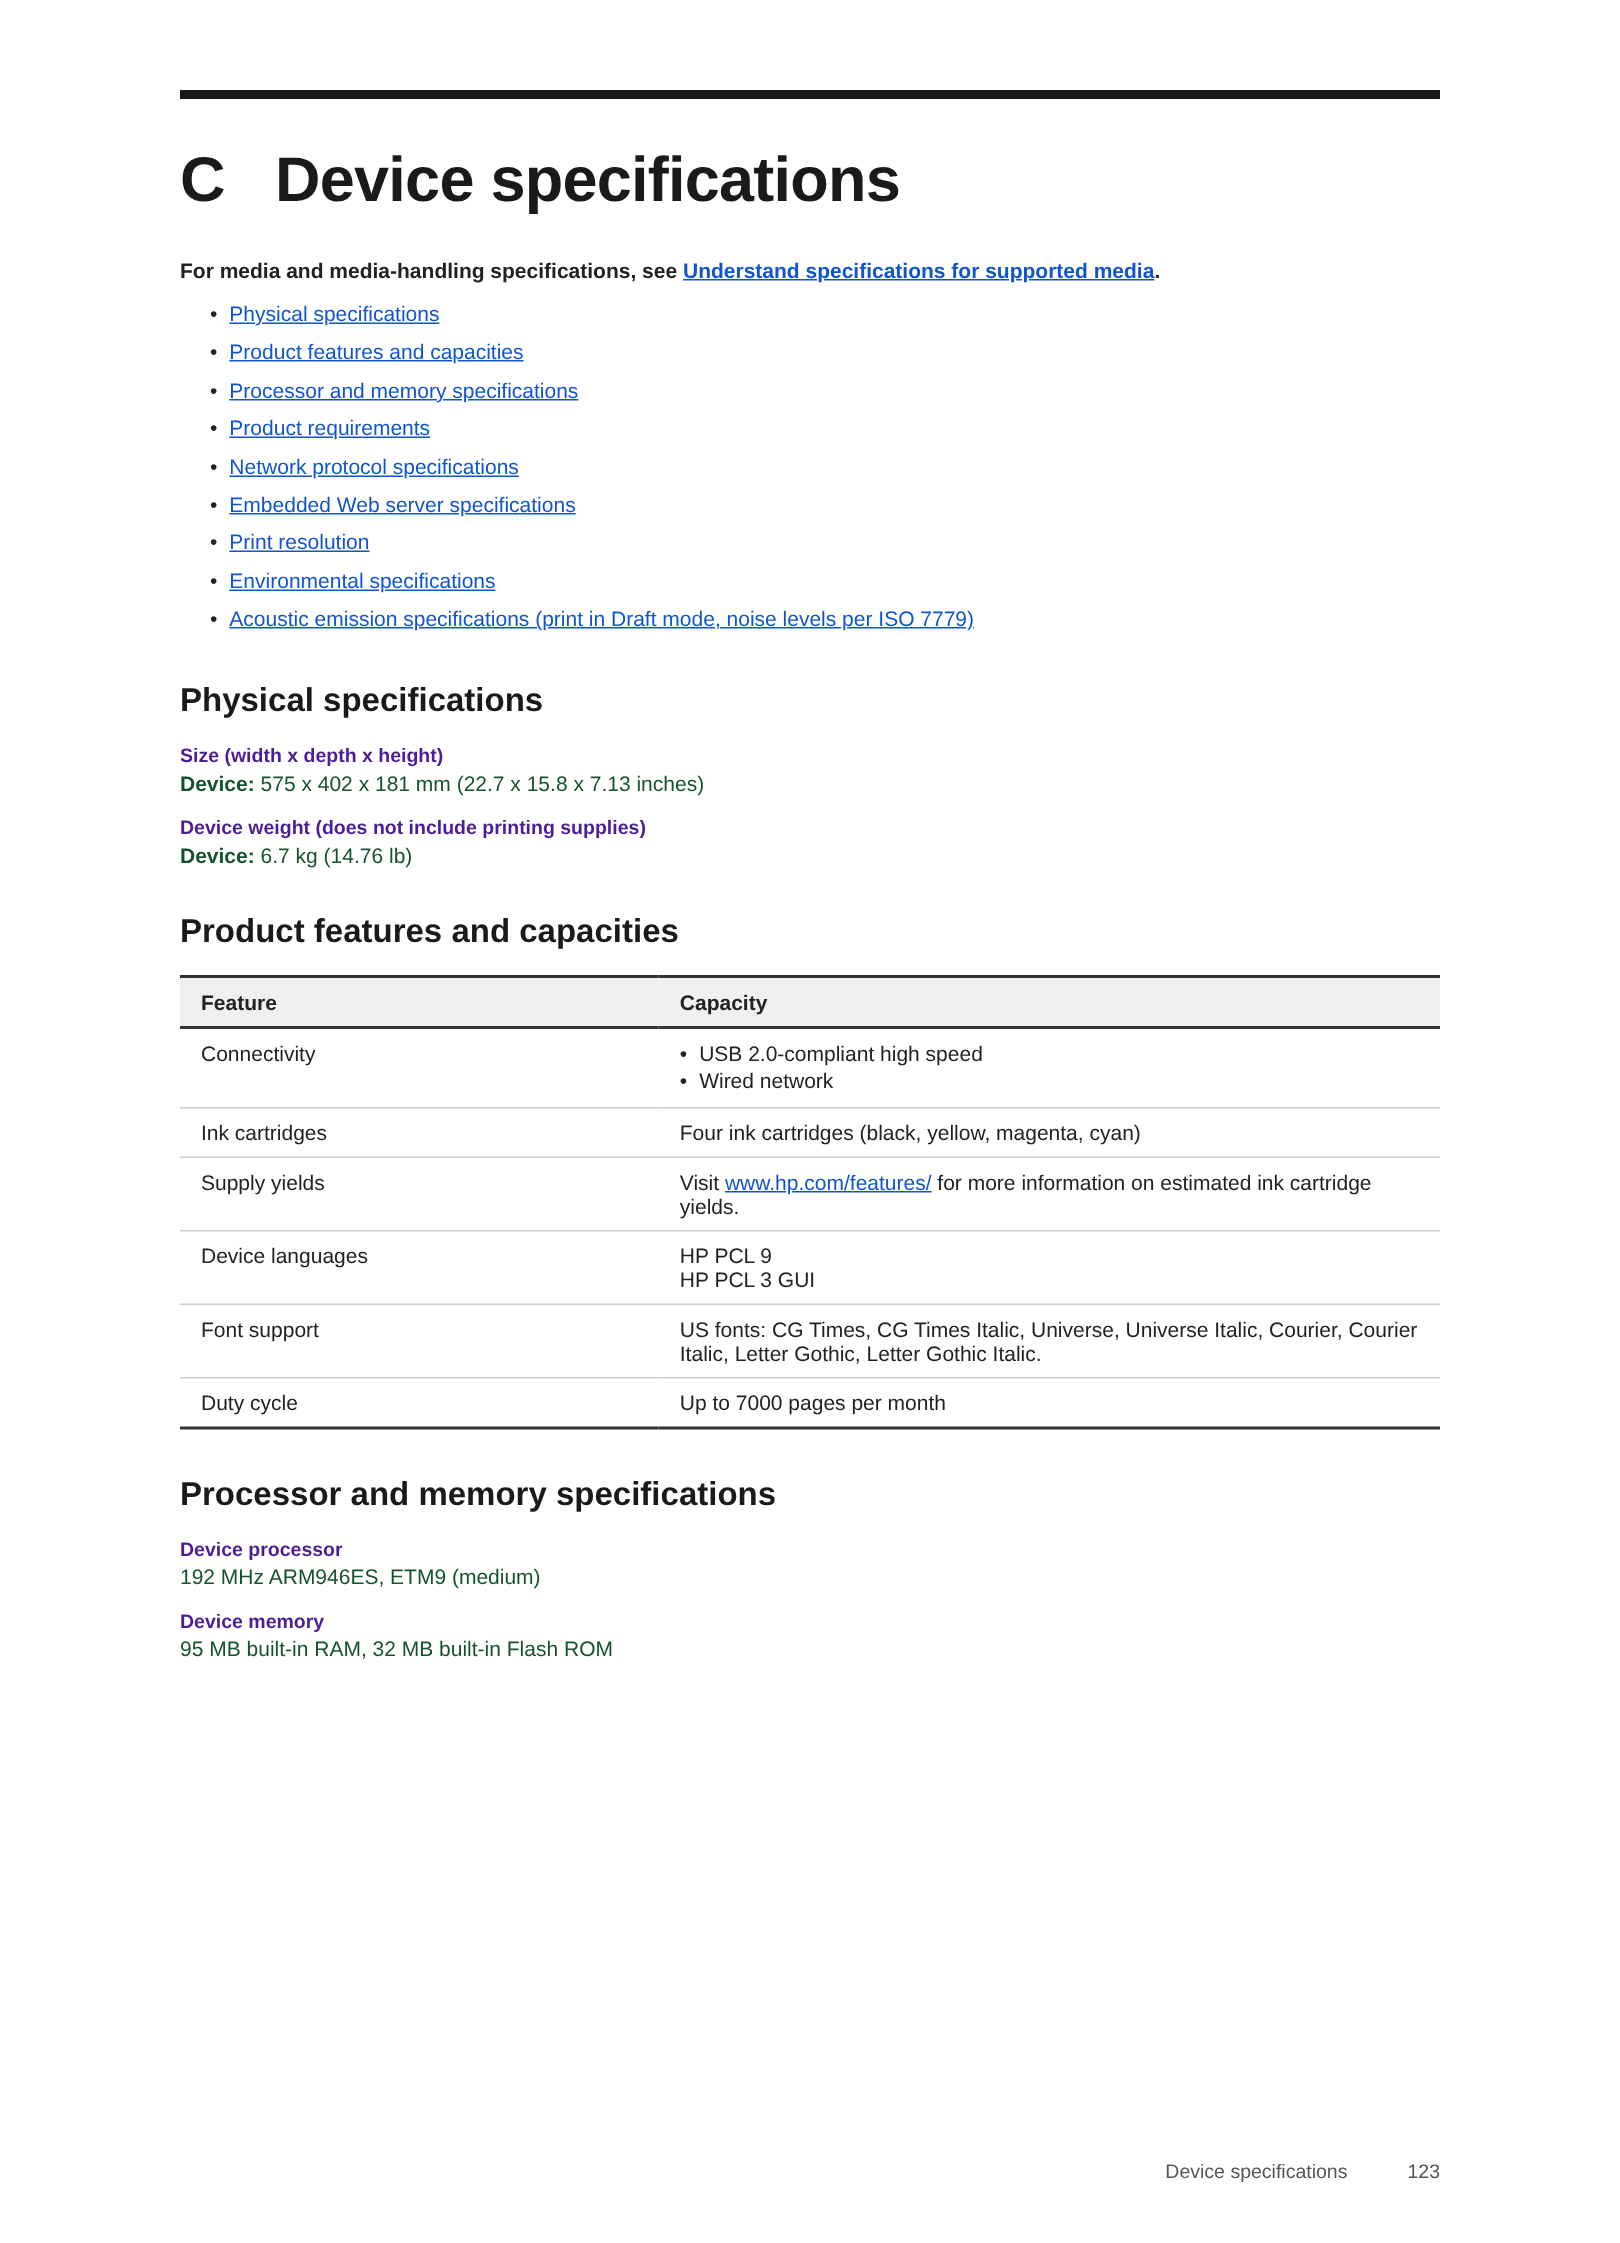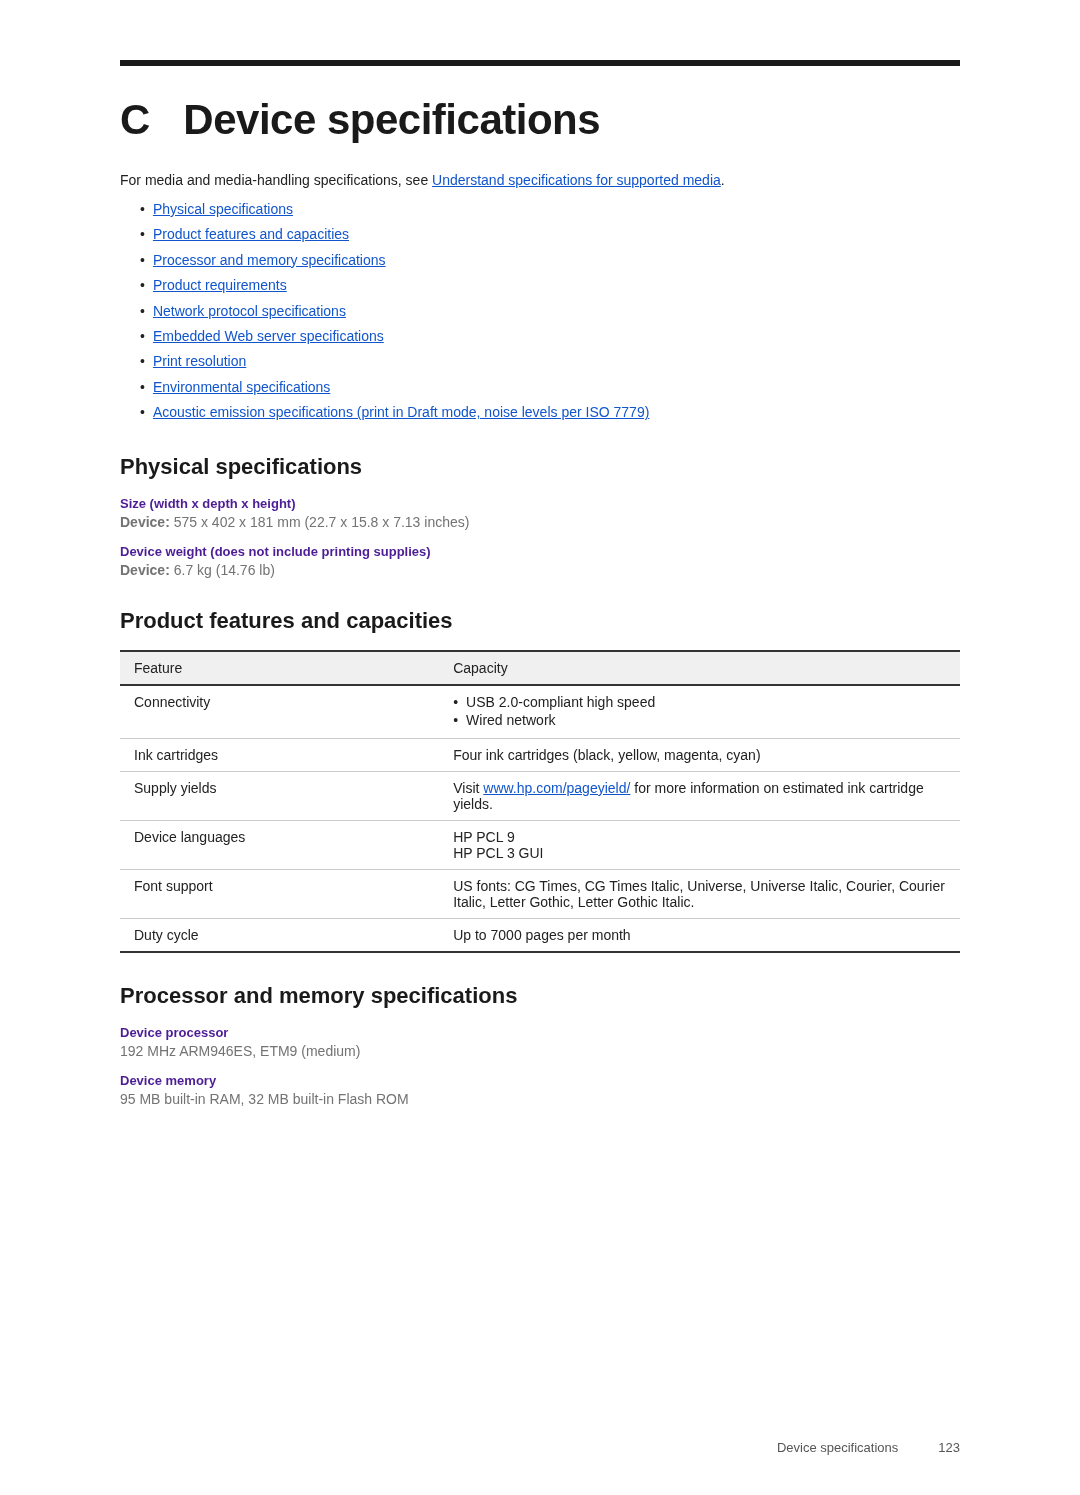--- a/index.html
+++ b/index.html
@@ -37,20 +37,21 @@
       font-weight: bold;
       color: #1a1a1a;
       margin-bottom: 28px;
       letter-spacing: -0.5px;
     }
 
     .intro-text {
       font-size: 14px;
       color: #222;
       margin-bottom: 10px;
+      font-weight: bold;
     }
 
     .intro-link {
       color: #1155cc;
       text-decoration: underline;
       cursor: pointer;
     }
 
     .toc-list {
       list-style: none;
@@ -90,40 +91,40 @@
     .subsection-label {
       font-size: 13px;
       font-weight: bold;
       color: #4c1d95;
       margin-bottom: 3px;
       margin-top: 14px;
     }
 
     .subsection-value {
       font-size: 14px;
-      color: #737373;
+      color: #14532d;
       margin-bottom: 4px;
       margin-left: 0;
     }
 
     .subsection-value strong {
       font-weight: bold;
     }
 
     
     .spec-table {
       width: 100%;
       border-collapse: collapse;
       margin-bottom: 30px;
       margin-top: 10px;
     }
 
     .spec-table th {
       background: #f0f0f0;
-      font-weight: normal;
+      font-weight: bold;
       font-size: 14px;
       padding: 8px 14px;
       text-align: left;
       border-top: 2px solid #333;
       border-bottom: 2px solid #333;
     }
 
     .spec-table td {
       font-size: 14px;
       padding: 8px 14px;
@@ -277,21 +278,21 @@
       </tr>
 
       <tr>
         <td class="feature-col">Ink cartridges</td>
         <td class="capacity-col">Four ink cartridges (black, yellow, magenta, cyan)</td>
       </tr>
 
       <tr>
         <td class="feature-col">Supply yields</td>
         <td class="capacity-col">
-          <span>Visit </span><a class="table-link" href="#">www.hp.com/pageyield/</a><span> for more information on estimated ink cartridge yields.</span>
+          <span>Visit </span><a class="table-link" href="#">www.hp.com/features/</a><span> for more information on estimated ink cartridge yields.</span>
         </td>
       </tr>
 
       <tr>
         <td class="feature-col">Device languages</td>
         <td class="capacity-col">
           <div>HP PCL 9</div>
           <div>HP PCL 3 GUI</div>
         </td>
       </tr>

